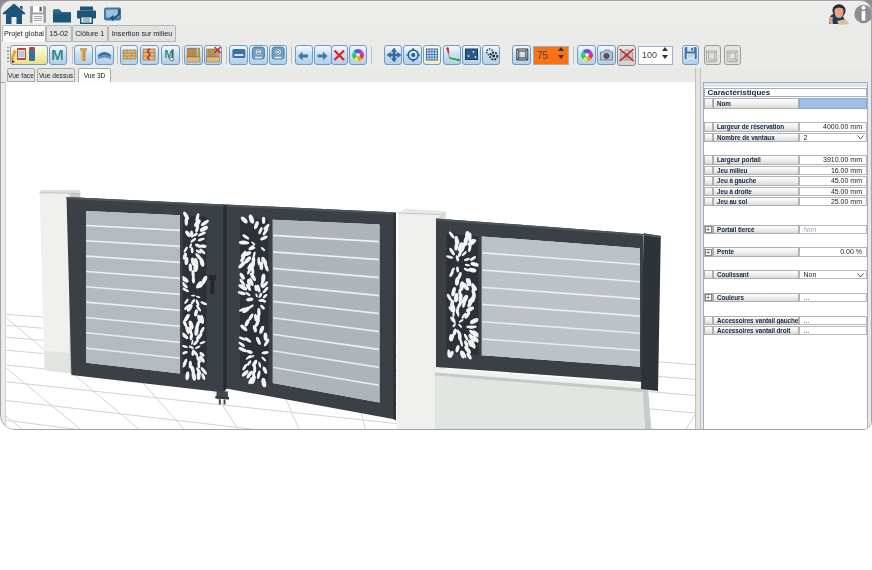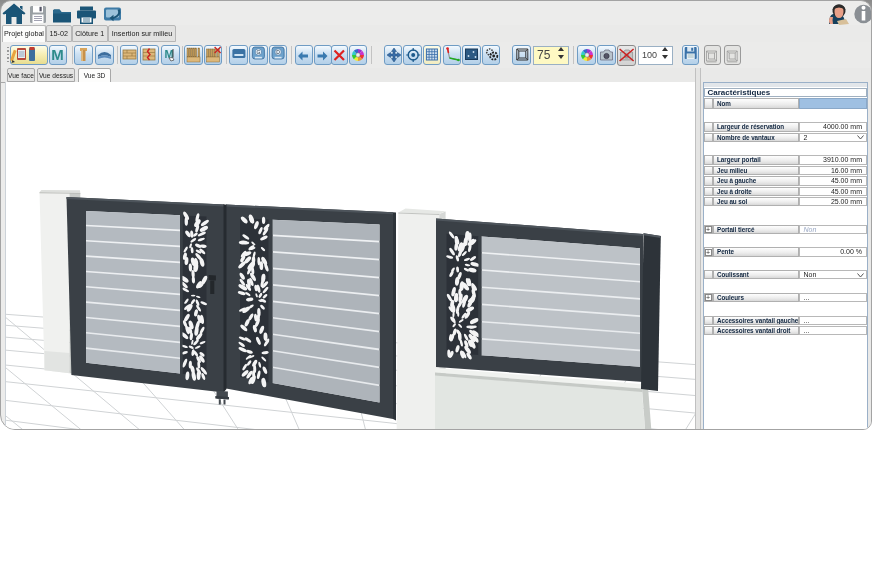--- a/index.html
+++ b/index.html
@@ -76,21 +76,21 @@
     <div style="position:absolute;left:441.5px;top:44px;width:18.5px;height:20px;border:1px solid #6f9cc4;border-radius:3px;background:linear-gradient(#f4fafe,#cce0f2 45%,#b4d0e8);box-sizing:border-box"></div>
     <div style="position:absolute;left:461.0px;top:44px;width:18.6px;height:20px;border:1px solid #6f9cc4;border-radius:3px;background:linear-gradient(#f4fafe,#cce0f2 45%,#b4d0e8);box-sizing:border-box"></div>
     <div style="position:absolute;left:480.7px;top:44px;width:18.5px;height:20px;border:1px solid #6f9cc4;border-radius:3px;background:linear-gradient(#f4fafe,#cce0f2 45%,#b4d0e8);box-sizing:border-box"></div>
     <div style="position:absolute;left:511.4px;top:44px;width:18.6px;height:20px;border:1px solid #6f9cc4;border-radius:3px;background:linear-gradient(#f4fafe,#cce0f2 45%,#b4d0e8);box-sizing:border-box"></div>
     <div style="position:absolute;left:576.4px;top:44px;width:18.6px;height:20px;border:1px solid #6f9cc4;border-radius:3px;background:linear-gradient(#f4fafe,#cce0f2 45%,#b4d0e8);box-sizing:border-box"></div>
     <div style="position:absolute;left:596.0px;top:44px;width:18.6px;height:20px;border:1px solid #6f9cc4;border-radius:3px;background:linear-gradient(#f4fafe,#cce0f2 45%,#b4d0e8);box-sizing:border-box"></div>
     <div style="position:absolute;left:680.7px;top:44px;width:17.0px;height:20px;border:1px solid #6f9cc4;border-radius:3px;background:linear-gradient(#f4fafe,#cce0f2 45%,#b4d0e8);box-sizing:border-box"></div>
     <div style="position:absolute;left:615.6px;top:43.5px;width:19.6px;height:21px;border:1px solid #8a8a8a;border-radius:3px;background:linear-gradient(#e8e8e8,#d2d2d2);box-sizing:border-box"></div>
     <div style="position:absolute;left:702.5px;top:44px;width:17.3px;height:20px;border:1px solid #9a9a9a;border-radius:3px;background:#e4e4e2;box-sizing:border-box"></div>
     <div style="position:absolute;left:723.2px;top:44px;width:17.3px;height:20px;border:1px solid #9a9a9a;border-radius:3px;background:#e4e4e2;box-sizing:border-box"></div>
-    <div style="position:absolute;left:532px;top:44.5px;width:36px;height:19px;border:1px solid #9ab0c4;background:#fef9c3;box-sizing:border-box;font-size:12px;color:#444;line-height:17px;padding-left:3px">75</div>
+    <div style="position:absolute;left:532px;top:44.5px;width:36px;height:19px;border:1px solid #9ab0c4;background:#f97316;box-sizing:border-box;font-size:10px;color:#444;line-height:17px;padding-left:3px">75</div>
     <div style="position:absolute;left:557px;top:46px;width:0;height:0;border-left:3.5px solid transparent;border-right:3.5px solid transparent;border-bottom:4.5px solid #333"></div>
     <div style="position:absolute;left:557px;top:54px;width:0;height:0;border-left:3.5px solid transparent;border-right:3.5px solid transparent;border-top:4.5px solid #333"></div>
     <div style="position:absolute;left:637px;top:44.5px;width:35px;height:19px;border:1px solid #9ab0c4;background:#fff;box-sizing:border-box;font-size:9px;color:#444;line-height:17px;padding-left:3px">100</div>
     <div style="position:absolute;left:661px;top:46px;width:0;height:0;border-left:3.5px solid transparent;border-right:3.5px solid transparent;border-bottom:4.5px solid #333"></div>
     <div style="position:absolute;left:661px;top:54px;width:0;height:0;border-left:3.5px solid transparent;border-right:3.5px solid transparent;border-top:4.5px solid #333"></div>
     <svg width="872" height="70" viewBox="0 0 872 70" style="position:absolute;left:0;top:0">
       <g transform="translate(11.0,47.0)">
         <rect x="0" y="2" width="3" height="11" fill="#e8a33d" transform="rotate(20 1.5 7)"></rect>
         <path d="M0.5 12 l2.5 2 -3.5 1 z" fill="#333"></path>
       </g>

